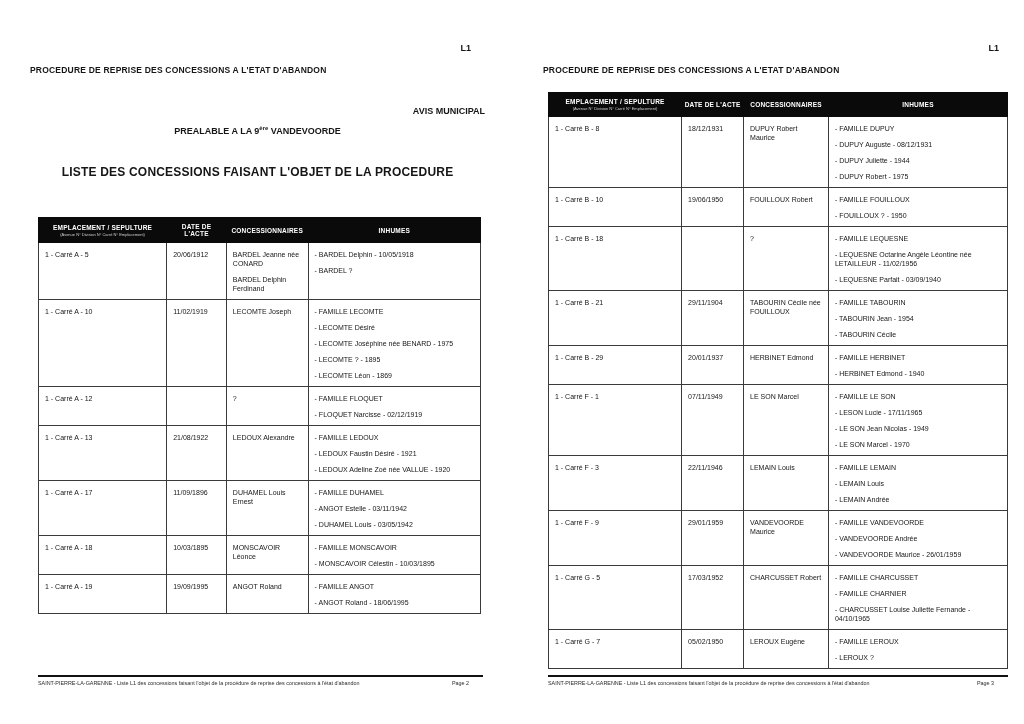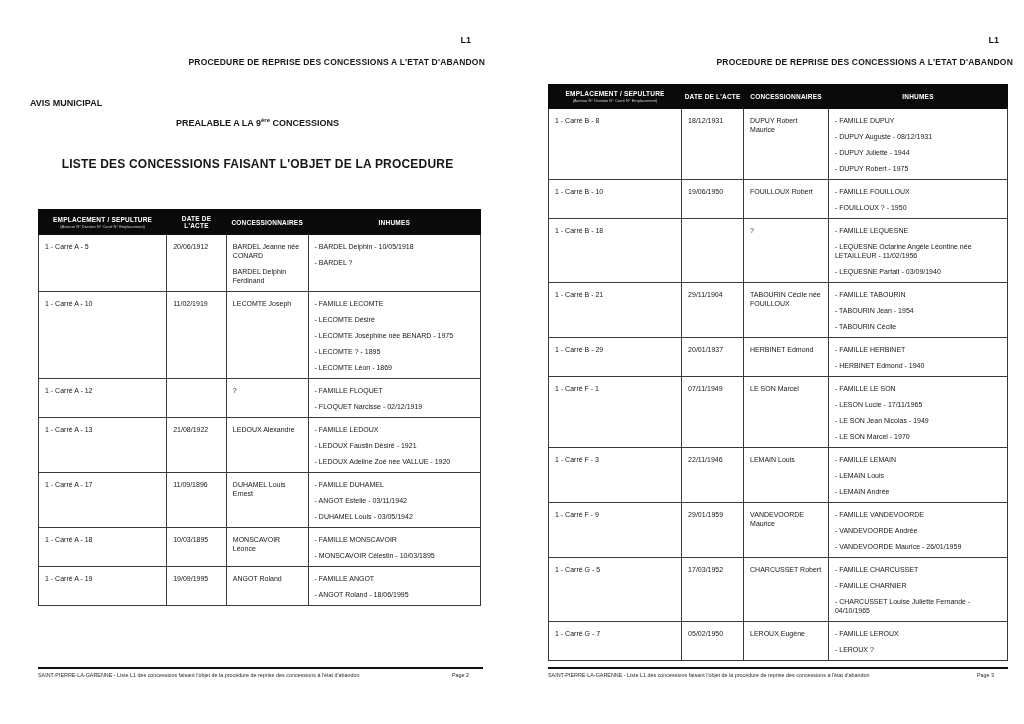--- a/index.html
+++ b/index.html
@@ -4,39 +4,39 @@
 <style>
   * { margin:0; padding:0; box-sizing:border-box; }
   html,body { width:1024px; height:724px; }
   body {
     background:#ffffff;
     font-family:"Liberation Sans", sans-serif;
     color:#161616;
     position:relative;
     overflow:hidden;
   }
-  .page { position:absolute; top:4px; height:608px; }
+  .page { position:absolute; top:12px; height:608px; }
   #page-left  { left:30px;  width:455px; }
   #page-right { left:543px; width:470px; }
 
   .corner-label {
     position:absolute; top:31px; right:14px;
     font-size:9px; font-weight:bold;
   }
   .doc-title {
     position:absolute; left:0; right:0;
-    text-align:right; font-weight:bold;
+    text-align:left; font-weight:bold;
     font-size:8.5px; letter-spacing:.2px;
   }
   #page-left  .doc-title { top:53px; }
   #page-right .doc-title { top:53px; }
 
   .subtitle1 {
     position:absolute; top:94px; left:0; right:0;
-    text-align:left; font-weight:bold; font-size:9px;
+    text-align:right; font-weight:bold; font-size:9px;
   }
   .subtitle2 {
     position:absolute; top:113px; left:0; right:0;
     text-align:center; font-weight:bold; font-size:9px;
   }
   .subtitle2 sup { font-size:6px; }
   .list-title {
     position:absolute; top:153px; left:0; right:0;
     text-align:center; font-weight:bold; font-size:12px; letter-spacing:.2px;
   }
@@ -94,21 +94,21 @@
   .footer-text { font-size:5.4px; color:#2a2a2a; }
   .footer-page { font-size:5.4px; color:#2a2a2a; padding-right:14px; white-space:nowrap; }
 </style>
 </head>
 <body>
 
 <div class="page" id="page-left">
   <div class="corner-label">L1</div>
   <div class="doc-title">PROCEDURE DE REPRISE DES CONCESSIONS A L'ETAT D'ABANDON</div>
   <div class="subtitle1">AVIS MUNICIPAL</div>
-  <div class="subtitle2"><span>PREALABLE A LA 9</span><sup>ère</sup><span> CONCESSIONS</span></div>
+  <div class="subtitle2"><span>PREALABLE A LA 9</span><sup>ère</sup><span> VANDEVOORDE</span></div>
   <div class="list-title">LISTE DES CONCESSIONS FAISANT L'OBJET DE LA PROCEDURE</div>
 
   <table class="concessions">
     <colgroup>
         <col class="c1">
         <col class="c2">
         <col class="c3">
         <col class="c4">
       </colgroup>
     <thead>

